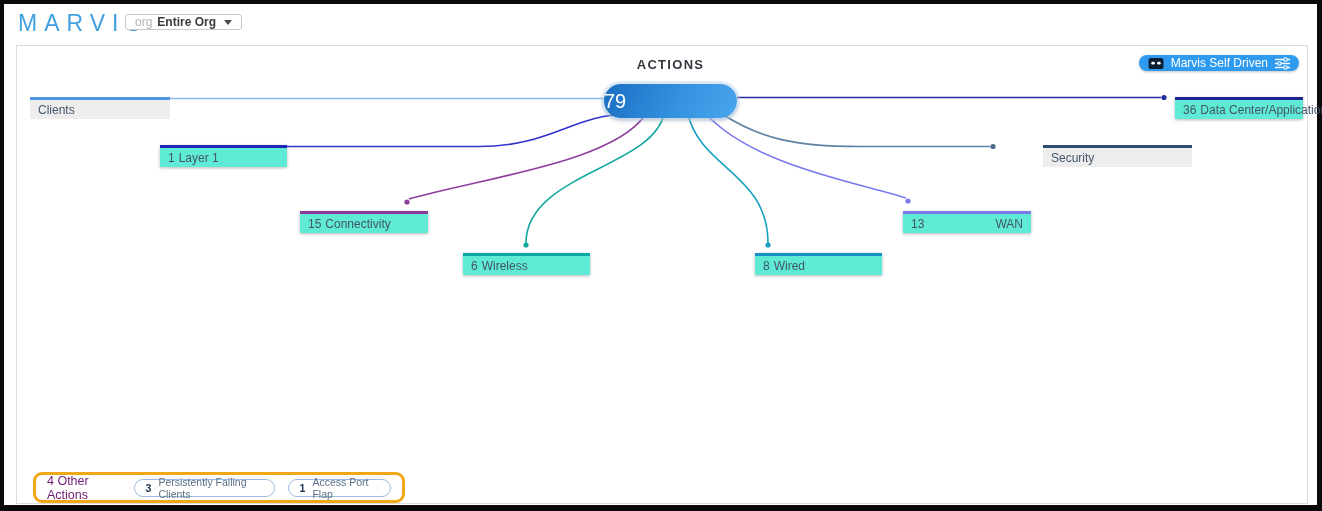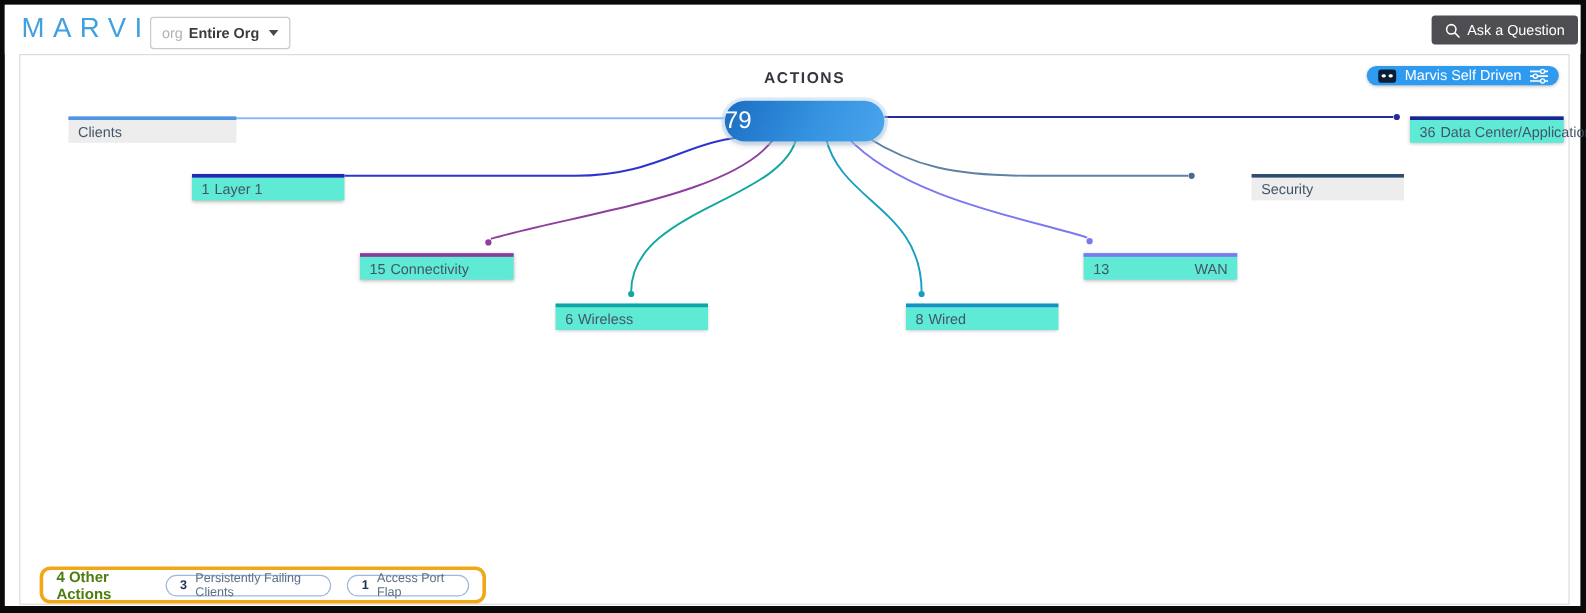--- a/index.html
+++ b/index.html
@@ -15,21 +15,21 @@
     background: #ffffff;
   }
 
   
   .header { position: absolute; left: 0; top: 0; right: 0; height: 41px; background: #fff; }
   .brand {
     position: absolute; left: 14px; top: 6px;
     font-size: 23px; letter-spacing: 7px; color: #41a0e0; font-weight: 400;
   }
   .org-dropdown {
-    position: absolute; left: 121px; top: 10px; height: 27px;
+    position: absolute; left: 121px; top: 10px; height: 16px;
     display: flex; align-items: center; gap: 5px;
     border: 1px solid #c9c9c9; border-radius: 3px; padding: 0 9px;
     font-size: 12px; background: #fff; cursor: pointer; text-align: center;
   }
   .org-scope { color: #b3b3b3; }
   .org-value { color: #3b3b3b; font-weight: 700; }
   .caret { width: 0; height: 0; border-left: 4px solid transparent; border-right: 4px solid transparent; border-top: 5px solid #4a4a4a; margin-left: 3px; }
   .ask-btn {
     position: absolute; right: 2px; top: 9px; height: 24px;
     display: flex; align-items: center; gap: 6px;
@@ -76,21 +76,21 @@
   .n-count { margin-right: 4px; }
   .n-count:empty { margin-right: 0; }
 
   
   .other-actions {
     position: absolute; left: 16px; top: 426px; width: 372px; height: 31px; z-index: 2;
     border: 3px solid #f0a818; border-radius: 9px;
     display: flex; align-items: center; gap: 13px; padding: 0 11px;
     background: #fff;
   }
-  .other-label { color: #4d7c0f; font-size: 12.5px; font-weight: 700; cursor: pointer; }
+  .other-label { color: #701a75; font-size: 12.5px; font-weight: 400; cursor: pointer; }
   .oa-pill {
     display: flex; align-items: center; gap: 7px;
     border: 1px solid #9fb9da; border-radius: 10px; height: 18px;
     padding: 0 11px; font-size: 10.5px; background: #fff; cursor: pointer;
   }
   .oa-count { font-weight: 700; color: #1c2f52; }
   .oa-text  { color: #5a6f85; }
 </style>
 </head>
 <body>
@@ -99,27 +99,20 @@
 
   <div class="header">
     <div class="brand">MARVIS</div>
 
     <div class="org-dropdown">
       <span class="org-scope">org</span>
       <span class="org-value">Entire Org</span>
       <span class="caret"></span>
     </div>
 
-    <button class="ask-btn">
-      <svg width="13" height="13" viewBox="0 0 13 13">
-        <circle cx="5.4" cy="5.4" r="3.9" fill="none" stroke="#fff" stroke-width="1.3"></circle>
-        <line x1="8.4" y1="8.4" x2="12.2" y2="12.2" stroke="#fff" stroke-width="1.3"></line>
-      </svg>
-      <span>Ask a Question</span>
-    </button>
   </div>
 
   <div class="canvas">
 
     <svg class="edges" viewBox="0 0 1290 457">
 
       <path d="M150 52.5 H587" fill="none" stroke="#8cb9f0" stroke-width="1.6"></path>
 
       <path d="M270 100.5 H462 C535 100.5 556 68 613 68" fill="none" stroke="#2e35cc" stroke-width="1.6"></path>
 
@@ -157,21 +150,21 @@
       <svg width="15" height="13" viewBox="0 0 15 13">
         <line x1="0" y1="2.5" x2="15" y2="2.5" stroke="#fff" stroke-width="1.4"></line>
         <line x1="0" y1="6.5" x2="15" y2="6.5" stroke="#fff" stroke-width="1.4"></line>
         <line x1="0" y1="10.5" x2="15" y2="10.5" stroke="#fff" stroke-width="1.4"></line>
         <circle cx="10.5" cy="2.5" r="1.7" fill="#2e9bf0" stroke="#fff" stroke-width="1.1"></circle>
         <circle cx="4.5" cy="6.5" r="1.7" fill="#2e9bf0" stroke="#fff" stroke-width="1.1"></circle>
         <circle cx="10.5" cy="10.5" r="1.7" fill="#2e9bf0" stroke="#fff" stroke-width="1.1"></circle>
       </svg>
     </button>
 
-    <div class="node gray" style="left: 40px; top: 51px; width: 140px; --accent: #4e95e6;">
+    <div class="node gray" style="left: 13px; top: 51px; width: 140px; --accent: #4e95e6;">
       <span class="n-count"></span>
       <span class="n-label">Clients</span>
     </div>
 
     <div class="node white" style="left: 143px; top: 99px; width: 127px; --accent: #2227b8;">
       <span class="n-count">1</span>
       <span class="n-label">Layer 1</span>
     </div>
 
     <div class="node white" style="left: 283px; top: 165px; width: 128px; --accent: #8b3a9b;">
@@ -187,21 +180,21 @@
     <div class="node white" style="left: 738px; top: 207px; width: 127px; --accent: #1790c6;">
       <span class="n-count">8</span>
       <span class="n-label">Wired</span>
     </div>
 
     <div class="node white" style="left: 886px; top: 165px; width: 128px; justify-content: space-between; --accent: #7b79f0;">
       <span class="n-count">13</span>
       <span class="n-label">WAN</span>
     </div>
 
-    <div class="node gray" style="left: 1026px; top: 99px; width: 127px; --accent: #2d4d71;">
+    <div class="node gray" style="left: 1026px; top: 99px; width: 149px; --accent: #2d4d71;">
       <span class="n-count"></span>
       <span class="n-label">Security</span>
     </div>
 
     <div class="node white" style="left: 1158px; top: 51px; width: 128px; --accent: #1d2492;">
       <span class="n-count">36</span>
       <span class="n-label">Data Center/Application</span>
     </div>
 
     <div class="other-actions">

